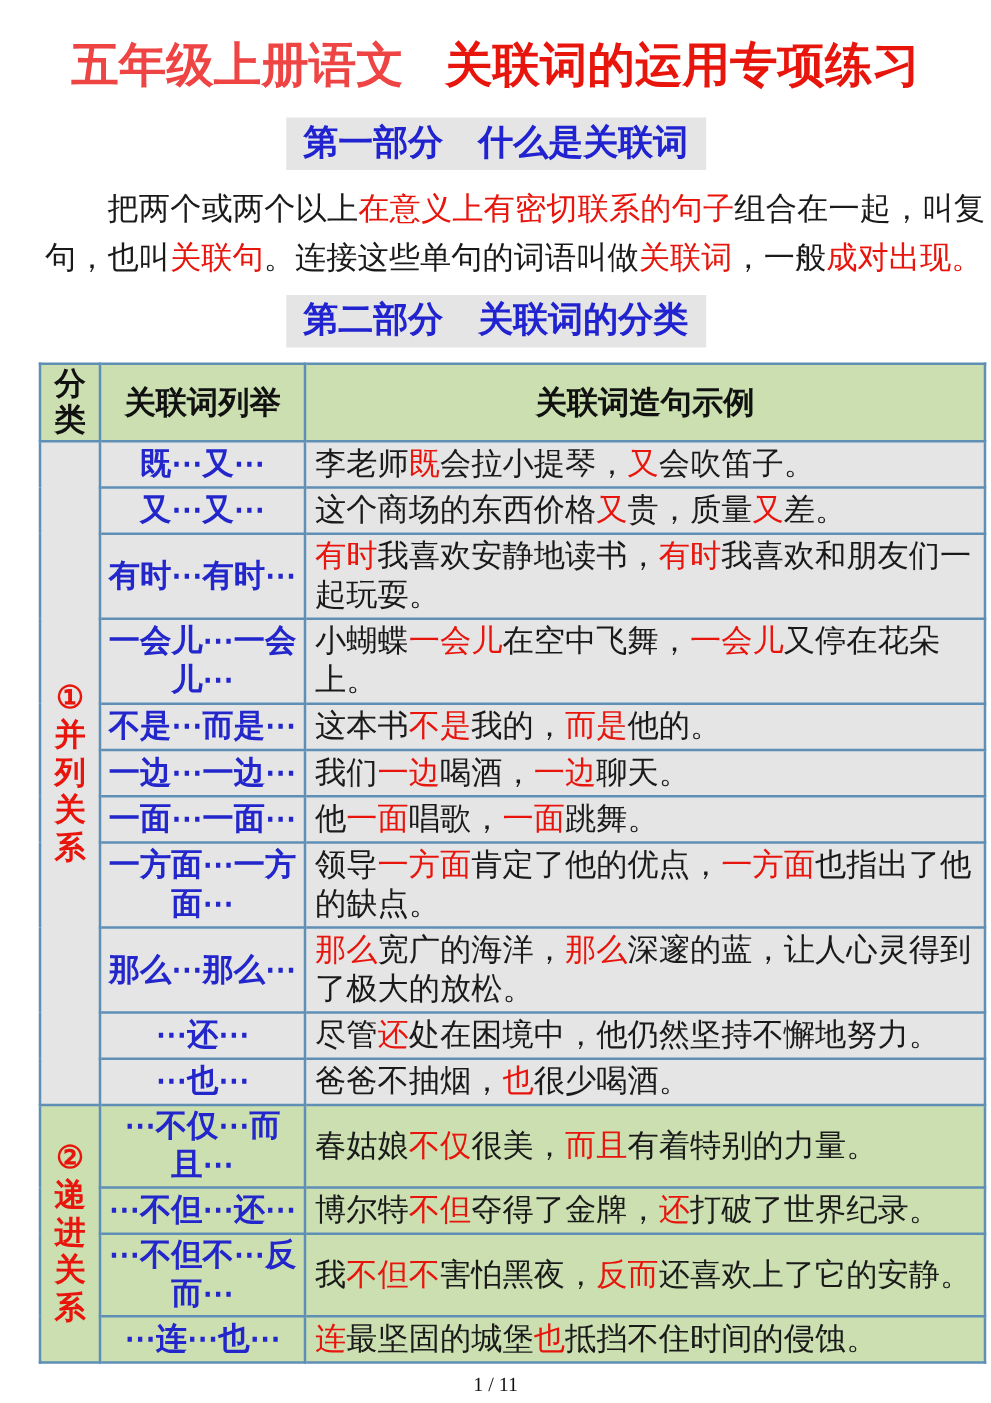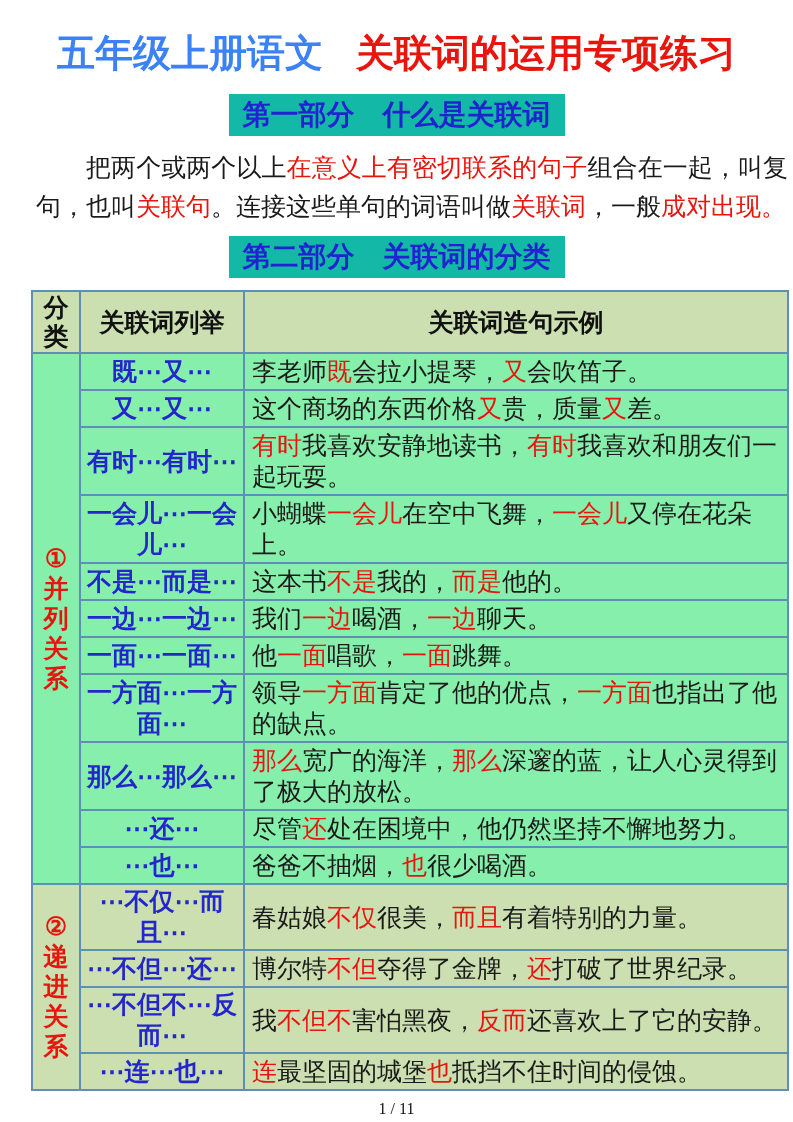--- a/index.html
+++ b/index.html
@@ -17,28 +17,28 @@
   
   .doc-title {
     text-align: center;
     font-size: 38px;
     font-weight: bold;
     line-height: 50px;
     letter-spacing: 0px;
     margin-bottom: 16px;
     white-space: nowrap;
   }
-  .t-black { color: #3b82f6; text-align: right; }
+  .t-black { color: #ef4444; text-align: right; }
   .t-red   { color: #e8150d; margin-left: 33px; }
 
   
   .sect-row { text-align: center; margin: 10px 0 12px 0; }
   .sect-head {
     display: inline-block;
-    background: #14b8a6;
+    background: #e5e5e5;
     color: #2023cf;
     font-size: 28px;
     font-weight: bold;
     line-height: 36px;
     padding: 3px 14px;
     white-space: nowrap;
   }
 
   
   .para {
@@ -70,21 +70,21 @@
   th.hdr {
     background: #cbdfb0;
     font-size: 25px;
     font-weight: bold;
     color: #111;
     text-align: center;
     height: 60px;
     line-height: 29px;
     padding: 1px 2px;
   }
-  tr.g1 td { background: #86efac; }
+  tr.g1 td { background: #e5e5e5; }
   tr.g2 td { background: #cbdfb0; }
 
   td.cat {
     text-align: center;
     vertical-align: middle;
     padding: 2px 0;
   }
   .cat-inner {
     display: inline-flex;
     flex-direction: column;

